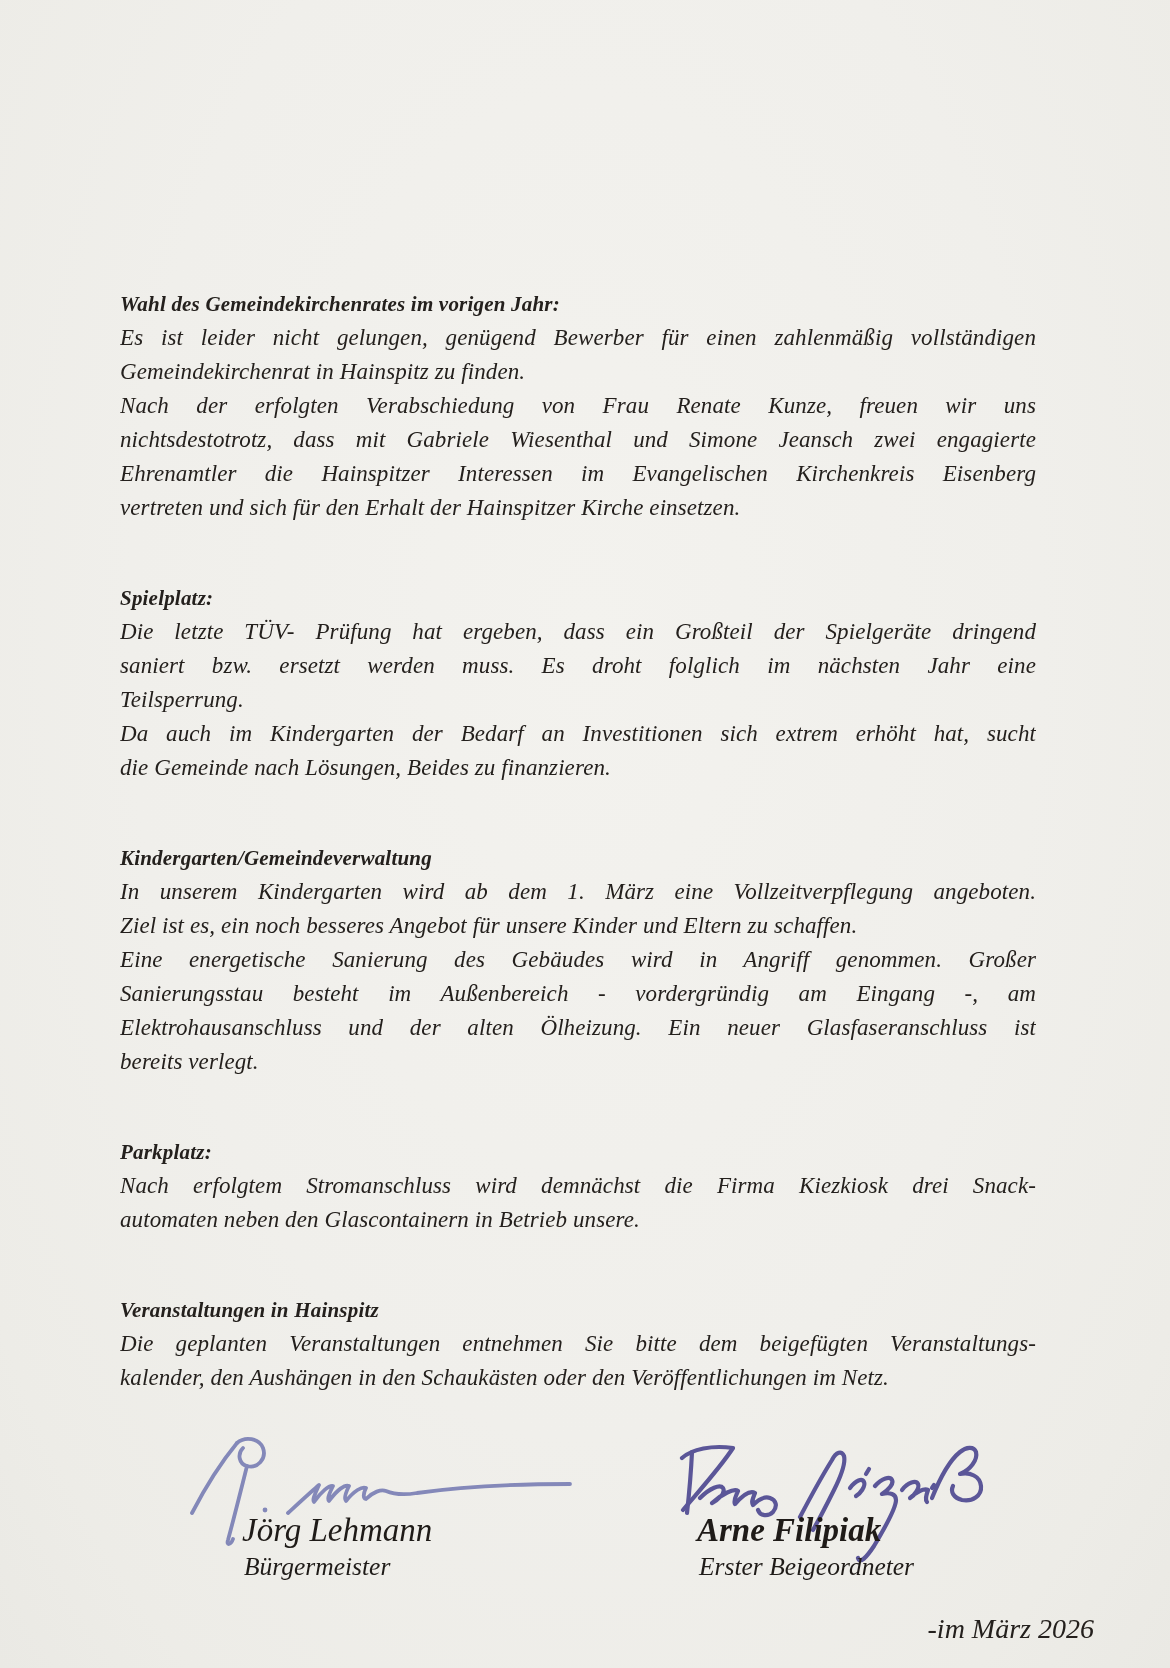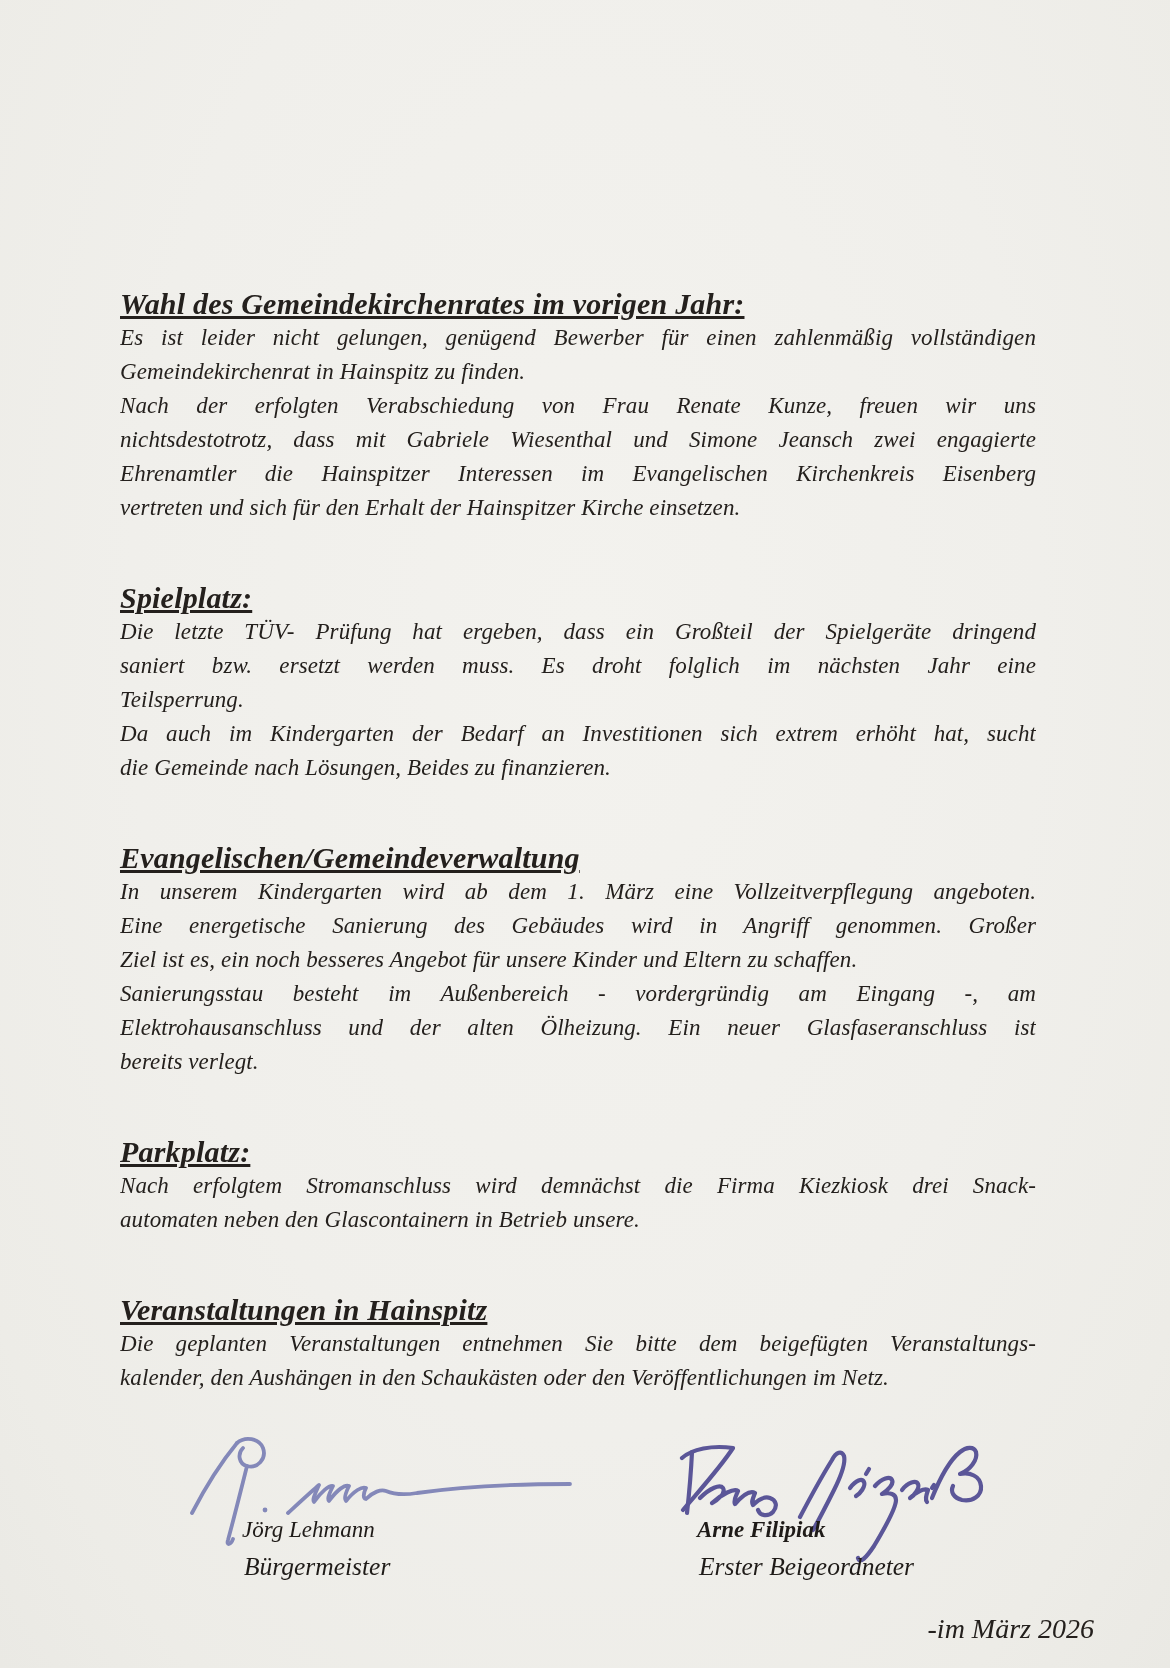--- a/index.html
+++ b/index.html
@@ -16,43 +16,42 @@
   }
   .letter-body{
     position:absolute;
     left:120px; top:287px;
     width:916px;
   }
   .doc-section{margin-top:56px;}
   .doc-section:first-child{margin-top:0;}
   .sec-heading{
     font-weight:bold;
-    font-size:30px;
+    font-size:21px;
     height:34px; line-height:34px;
     letter-spacing:.2px;
     white-space:nowrap;
-    text-decoration:underline;
   }
   .doc-line{
     font-size:23px;
     height:34px; line-height:34px;
     overflow:hidden;
     letter-spacing:.1px;
   }
   .doc-line.just{
     text-align:justify;
     text-align-last:justify;
   }
   .doc-line.just::after{content:"";display:inline-block;width:100%;height:0;}
   .signature-area{position:absolute;left:0;top:0;width:1170px;height:1668px;pointer-events:none;}
   .sig-ink{position:absolute;}
   .sig-ink svg{display:block;}
   .sig-name{
     position:absolute;
-    font-size:23px;
+    font-size:33px;
     line-height:32px;
     color:#1f1b18;
     white-space:nowrap;
   }
   .sig-title{
     position:absolute;
     font-size:25.5px;
     line-height:32px;
     color:#1f1b18;
     white-space:nowrap;
@@ -84,24 +83,24 @@
         </section>
         <section class="doc-section">
           <div class="sec-heading">Spielplatz:</div>
           <div class="doc-line just">Die letzte TÜV- Prüfung hat ergeben, dass ein Großteil der Spielgeräte dringend</div>
           <div class="doc-line just">saniert bzw. ersetzt werden muss. Es droht folglich im nächsten Jahr eine</div>
           <div class="doc-line">Teilsperrung.</div>
           <div class="doc-line just">Da auch im Kindergarten der Bedarf an Investitionen sich extrem erhöht hat, sucht</div>
           <div class="doc-line">die Gemeinde nach Lösungen, Beides zu finanzieren.</div>
         </section>
         <section class="doc-section">
-          <div class="sec-heading">Evangelischen/Gemeindeverwaltung</div>
+          <div class="sec-heading">Kindergarten/Gemeindeverwaltung</div>
           <div class="doc-line just">In unserem Kindergarten wird ab dem 1. März eine Vollzeitverpflegung angeboten.</div>
+          <div class="doc-line">Ziel ist es, ein noch besseres Angebot für unsere Kinder und Eltern zu schaffen.</div>
           <div class="doc-line just">Eine energetische Sanierung des Gebäudes wird in Angriff genommen. Großer</div>
-          <div class="doc-line">Ziel ist es, ein noch besseres Angebot für unsere Kinder und Eltern zu schaffen.</div>
           <div class="doc-line just">Sanierungsstau besteht im Außenbereich - vordergründig am Eingang -, am</div>
           <div class="doc-line just">Elektrohausanschluss und der alten Ölheizung. Ein neuer Glasfaseranschluss ist</div>
           <div class="doc-line">bereits verlegt.</div>
         </section>
         <section class="doc-section">
           <div class="sec-heading">Parkplatz:</div>
           <div class="doc-line just">Nach erfolgtem Stromanschluss wird demnächst die Firma Kiezkiosk drei Snack-</div>
           <div class="doc-line">automaten neben den Glascontainern in Betrieb unsere.</div>
         </section>
         <section class="doc-section">

